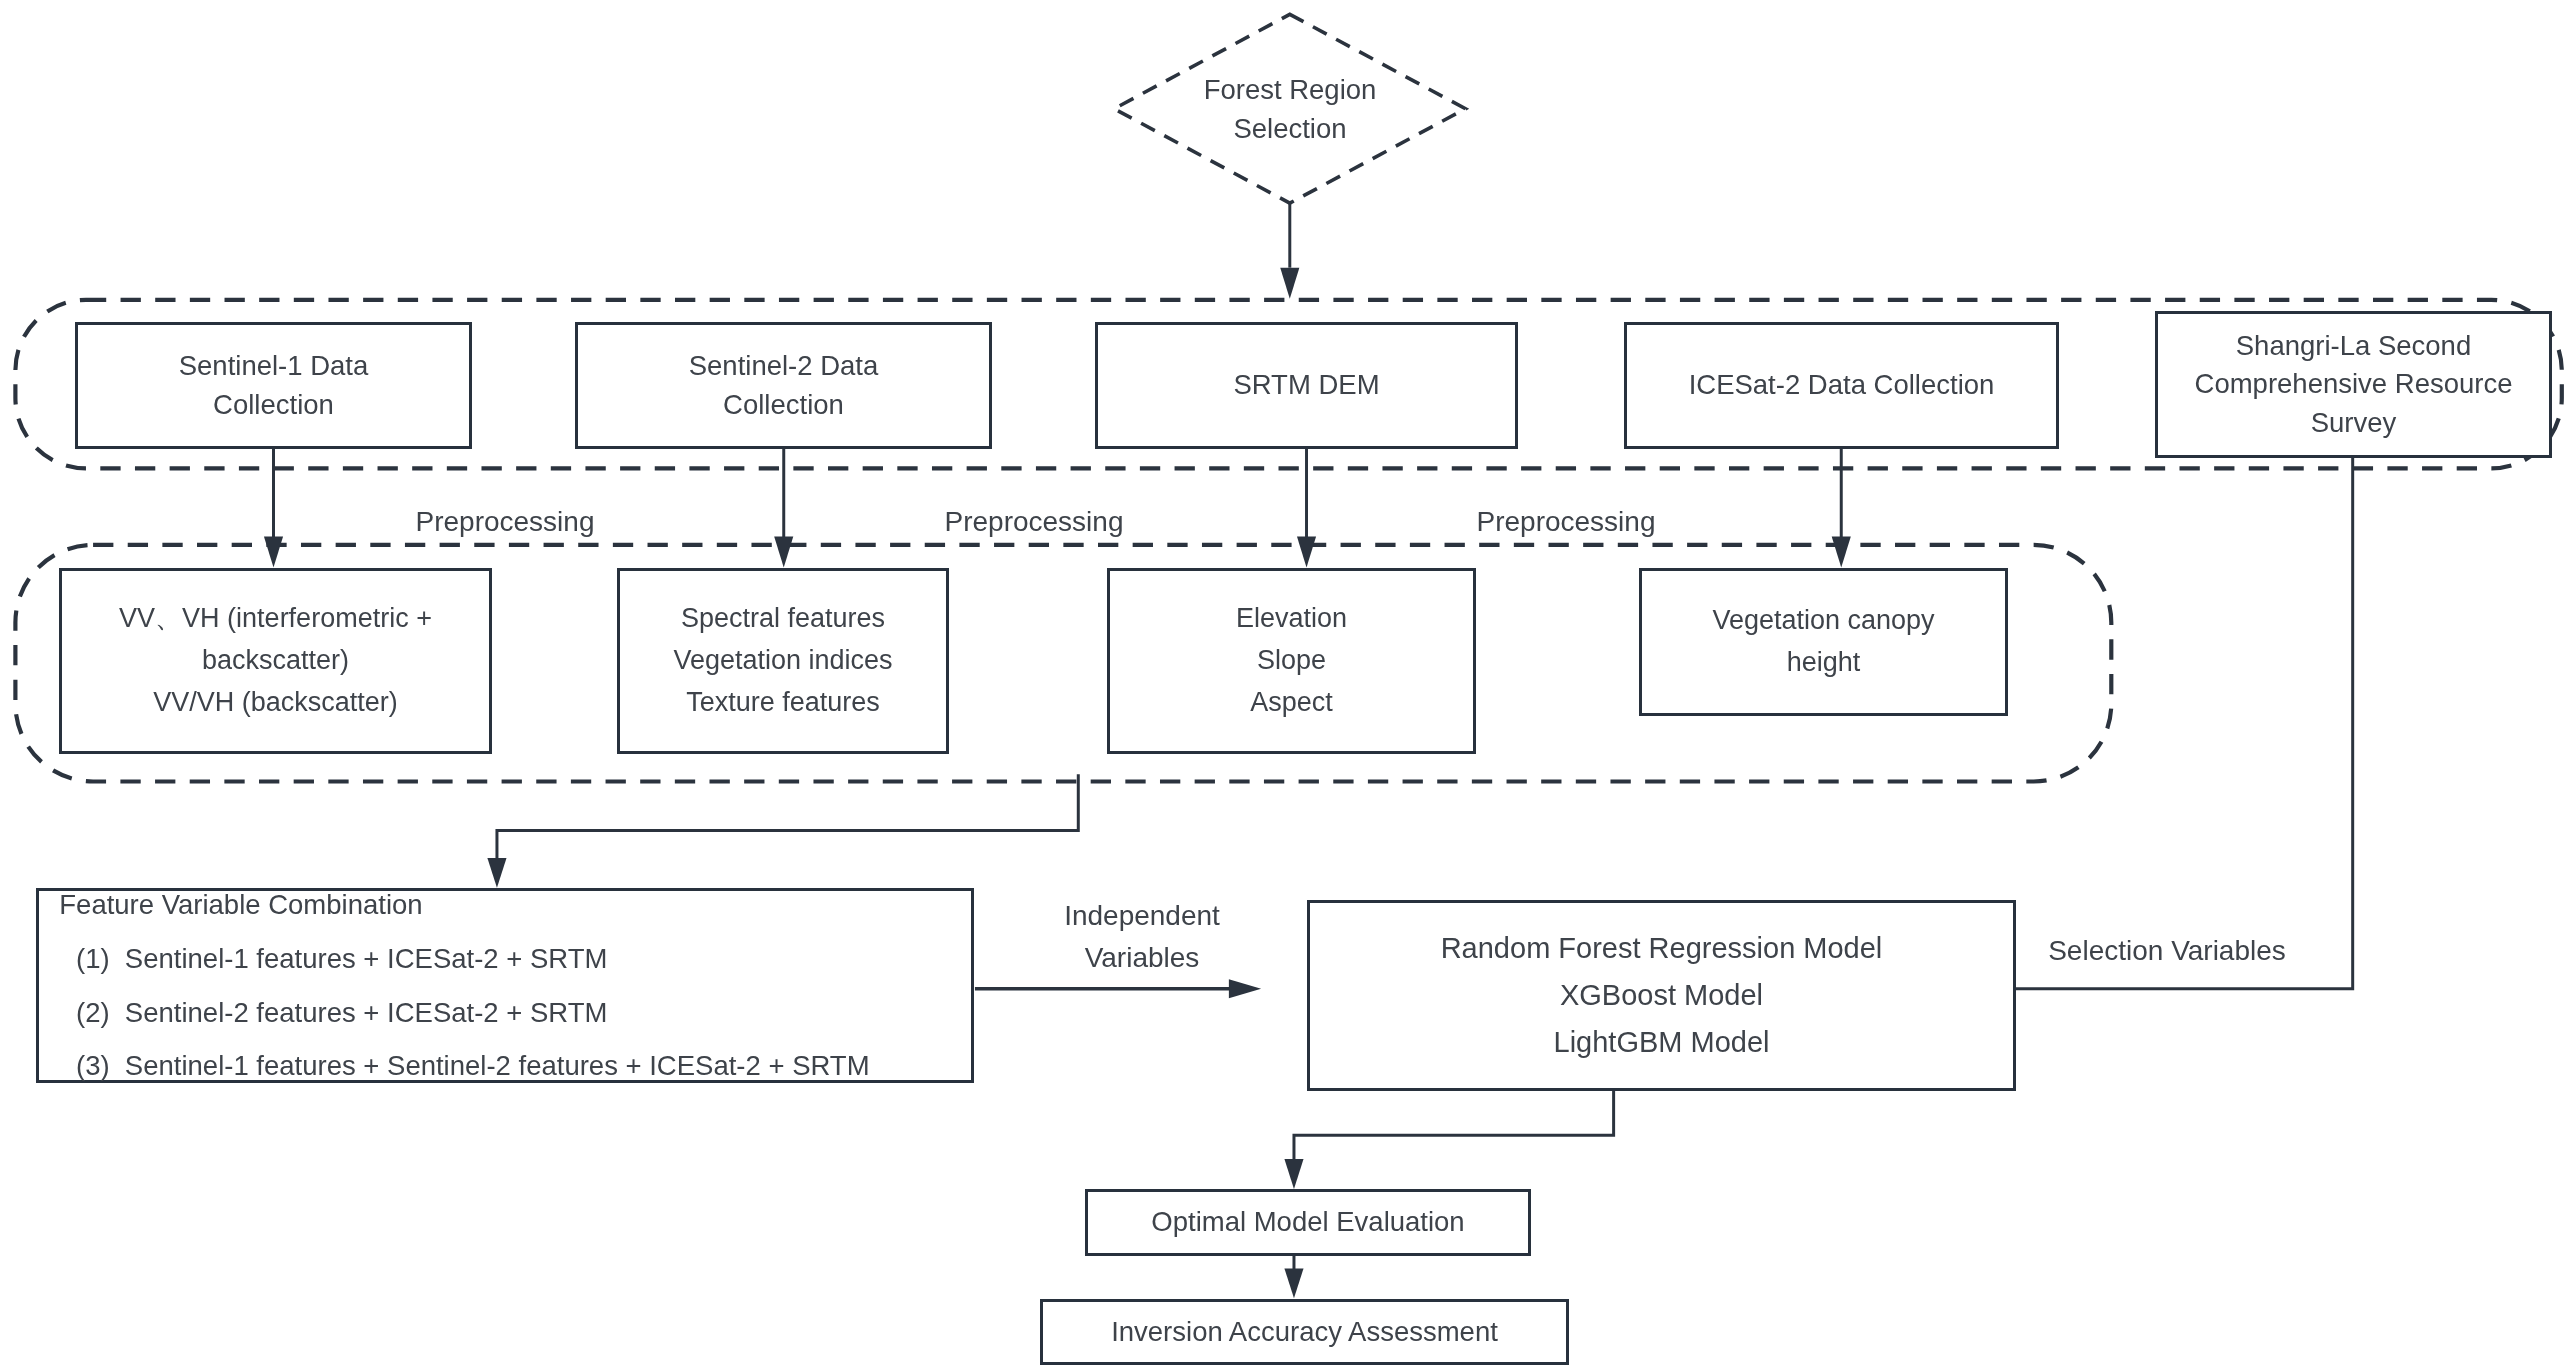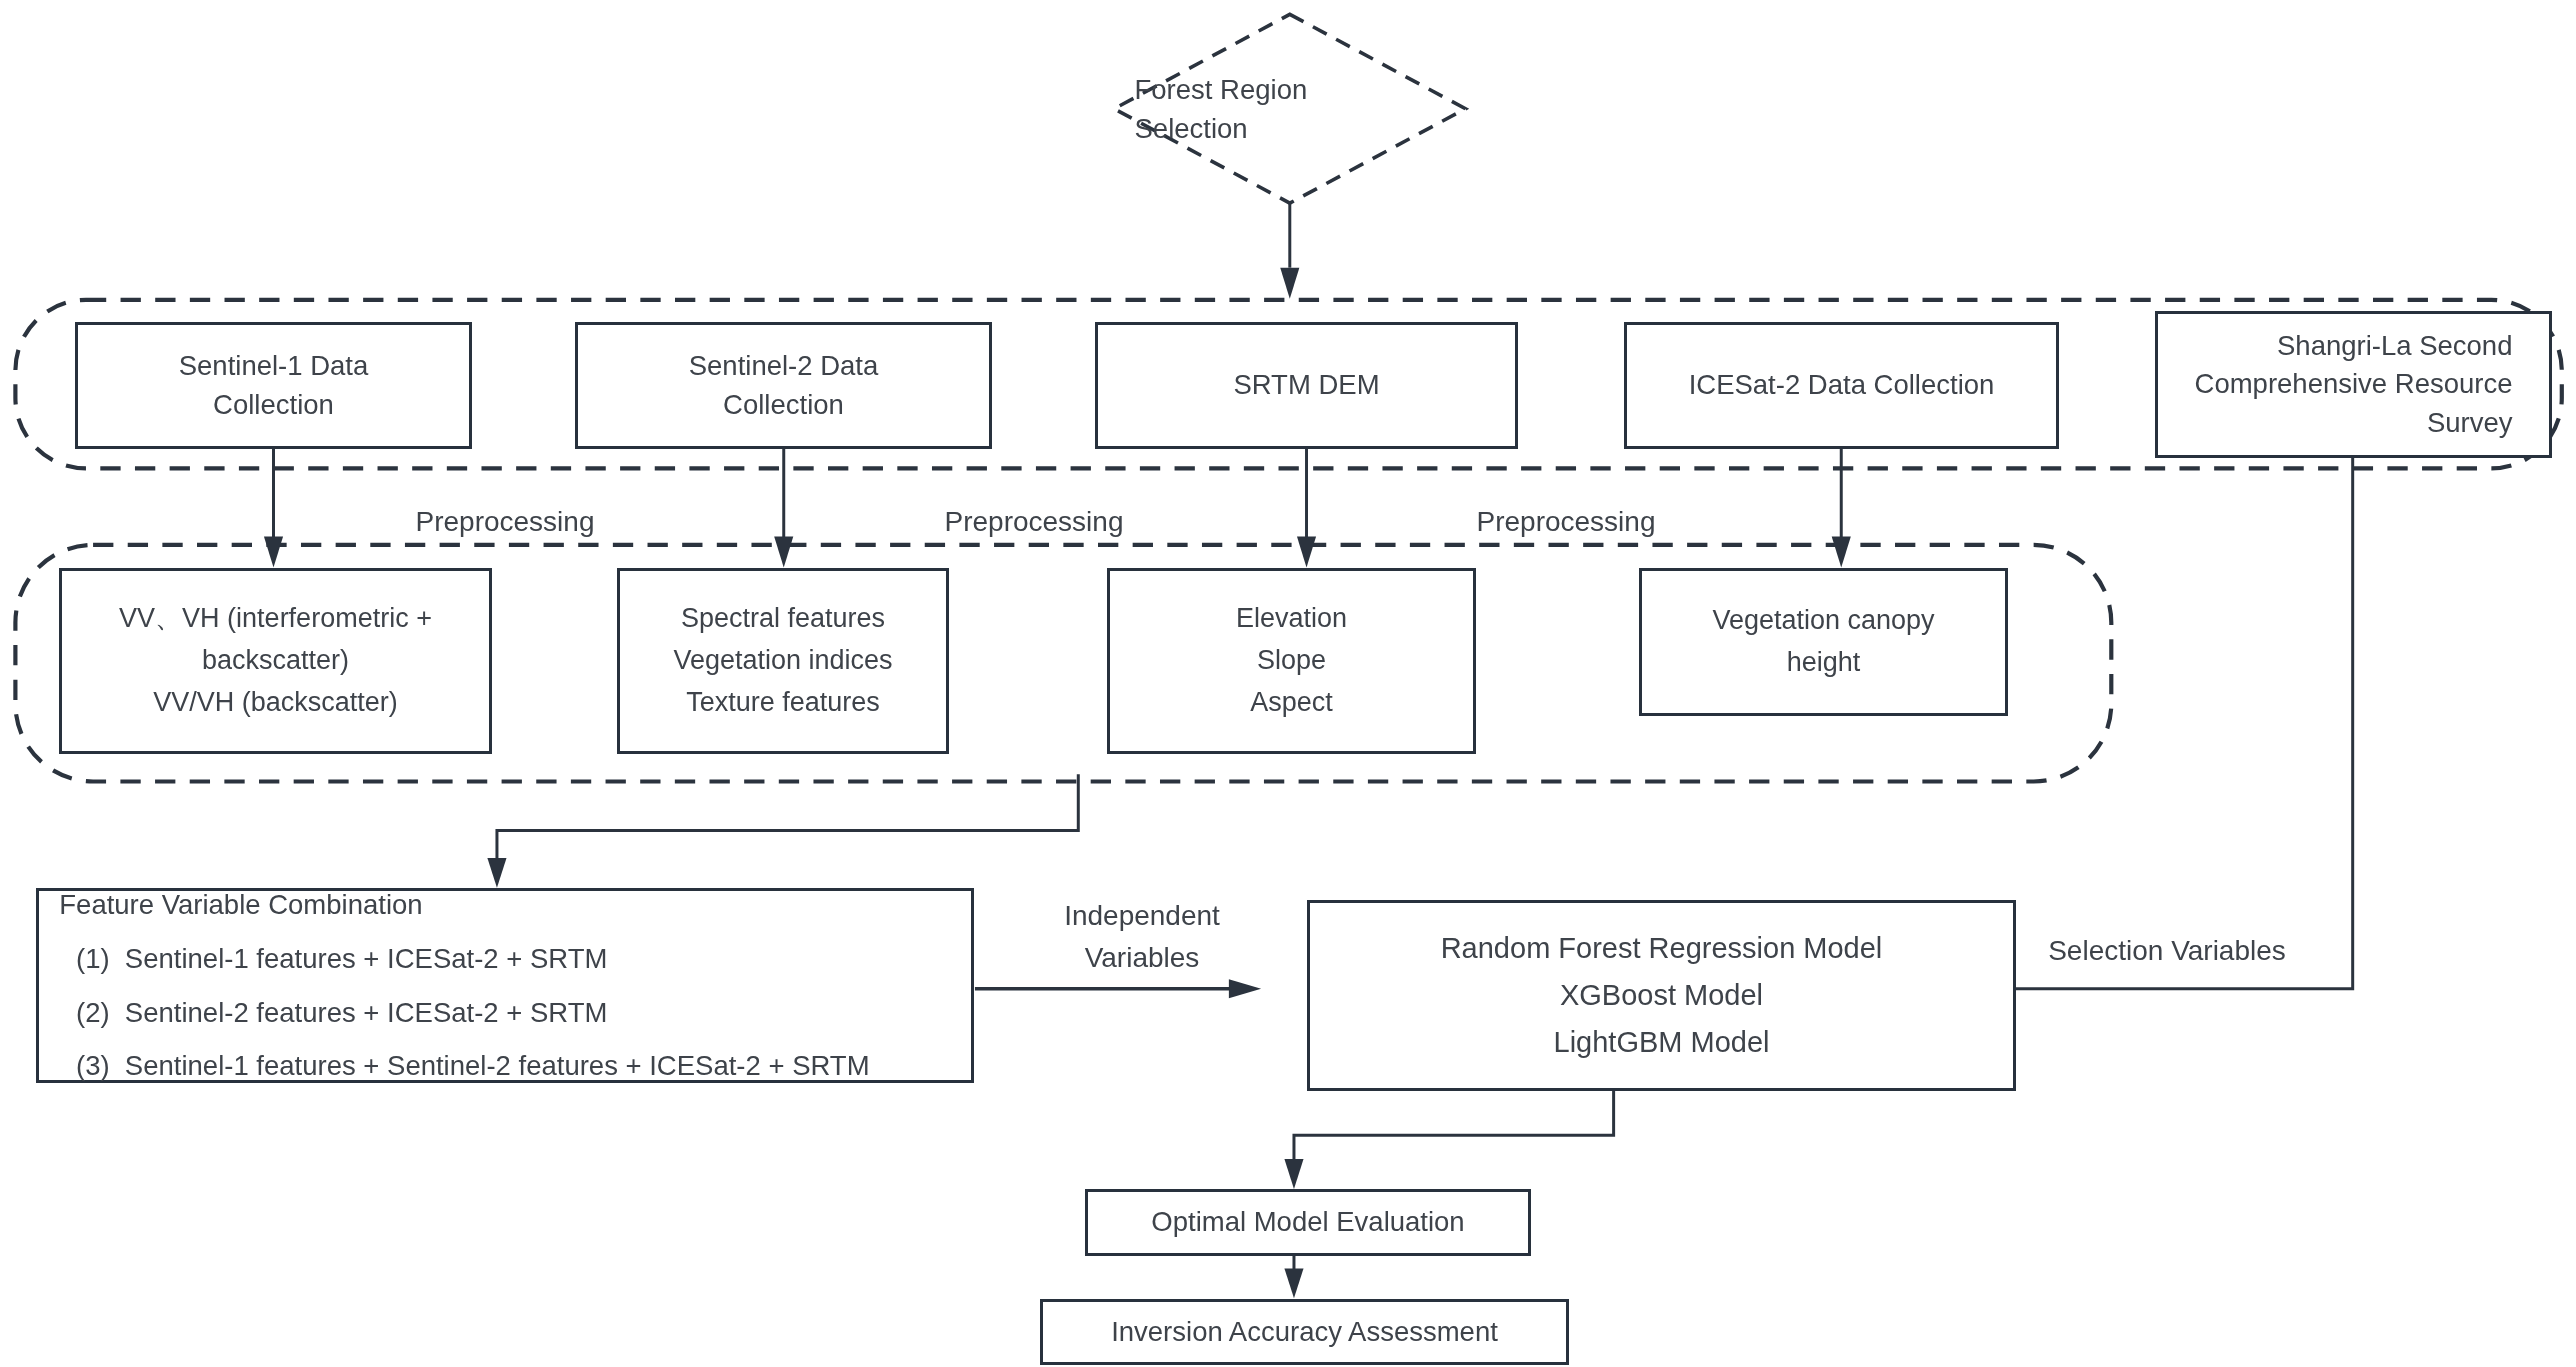--- a/index.html
+++ b/index.html
@@ -29,21 +29,21 @@
   }
   .fvc-item { padding-left:16.7px; white-space:pre-wrap; }
   .fvc-title { white-space:pre-wrap; }
   .lbl {
     position:absolute; transform:translateX(-50%);
     text-align:center; font-size:28px; line-height:1.5;
     white-space:pre-line; z-index:2; color:#3e434a;
   }
   .diamond-text {
     position:absolute; transform:translate(-50%,-50%);
-    text-align:left; font-size:27.5px; line-height:1.4;
+    text-align:center; font-size:27.5px; line-height:1.4;
     white-space:pre-line; z-index:2; color:#3e434a;
   }
 </style>
 </head>
 <body>
 
 <div id="canvas">
 
   <svg id="wires" viewBox="0 0 4310 2288" xmlns="http://www.w3.org/2000/svg">
 
@@ -102,21 +102,21 @@
 
   <div class="diamond-text" style="left:1290px; top:109px; width:311px;">Forest Region
 Selection</div>
 
   <div class="box" style="left:75px;  top:322px; width:397px; height:127px;">Sentinel-1 Data
 Collection</div>
   <div class="box" style="left:575px;  top:322px; width:417px; height:127px;">Sentinel-2 Data
 Collection</div>
   <div class="box" style="left:1095px; top:322px; width:423px; height:127px;">SRTM DEM</div>
   <div class="box" style="left:1624px; top:322px; width:435px; height:127px;">ICESat-2 Data Collection</div>
-  <div class="box" style="left:2155px; top:311px; width:397px; height:147px;text-align:right;">Shangri-La Second
+  <div class="box" style="left:2155px; top:311px; width:397px; height:147px;">Shangri-La Second
 Comprehensive Resource
 Survey</div>
 
   <div class="lbl" style="left:505px;  top:501px;">Preprocessing</div>
   <div class="lbl" style="left:1034px; top:501px;">Preprocessing</div>
   <div class="lbl" style="left:1566px; top:501px;">Preprocessing</div>
 
   <div class="box row2" style="left:59px;   top:568px; width:433px; height:186px;">VV、VH (interferometric +
 backscatter)
 VV/VH (backscatter)</div>

